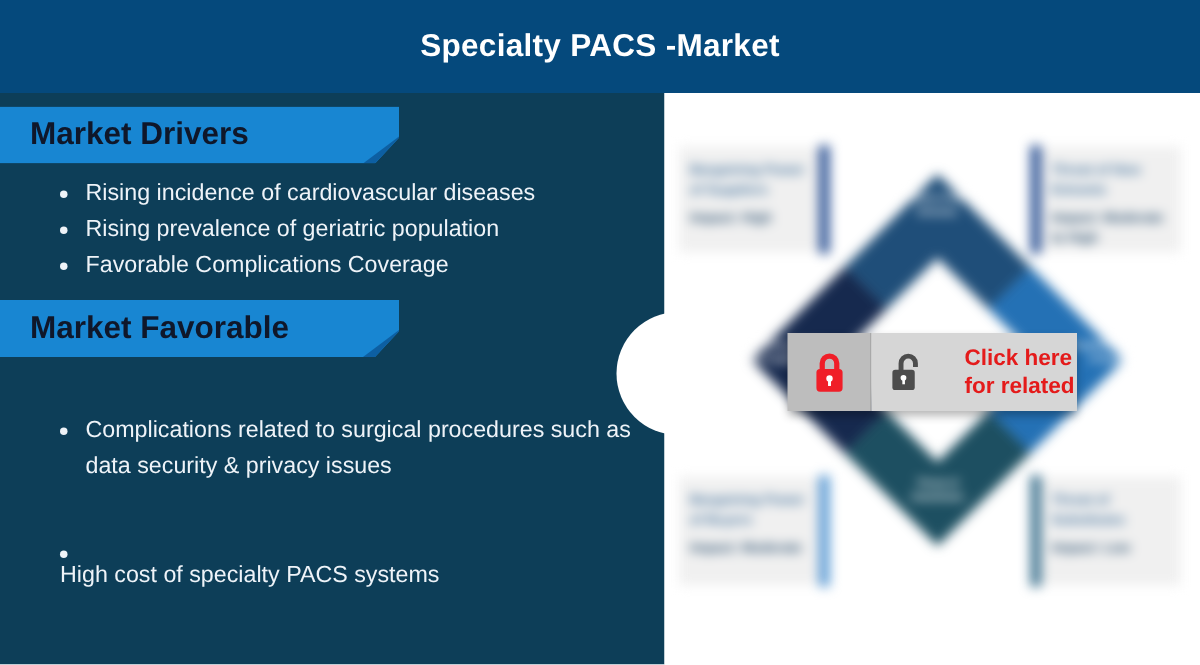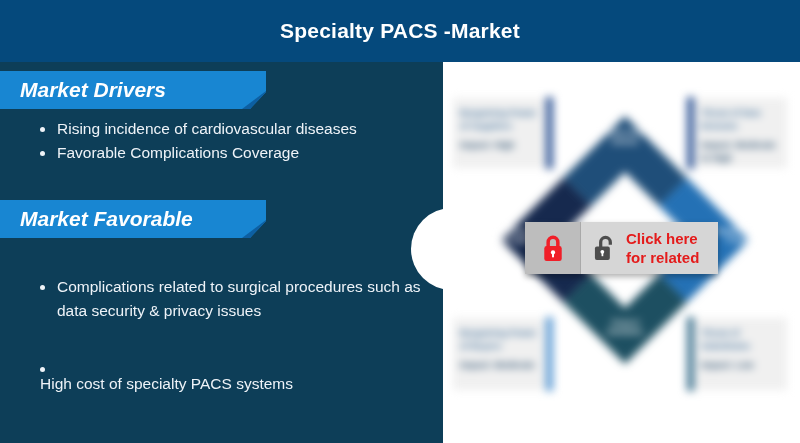--- a/index.html
+++ b/index.html
@@ -33,21 +33,21 @@
     position:absolute; left:0; width:266px; height:38px;
     background:#1886d2; z-index:3;
     clip-path:polygon(0 0, 100% 0, 100% 55%, calc(100% - 16px) 100%, 0 100%);
     display:flex; align-items:center; padding-left:20px;
   }
   .ribbon::after {
     content:""; position:absolute; right:0; bottom:0;
     width:24px; height:19px; background:#0d5fa2;
     clip-path:polygon(100% 5%, 100% 100%, 0 100%);
   }
-  .ribbon span { color:#ffffff; font-size:21px; font-weight:bold; position:relative; z-index:1;font-style:italic; }
+  .ribbon span { color:#0f172a; font-size:21px; font-weight:bold; position:relative; z-index:1; }
   .ribbon.drivers  { top:71px; }
   .ribbon.barriers { top:200px; }
 
   
   .bullets { position:absolute; left:40px; list-style:none; z-index:3; }
   .bullets.drivers-list  { top:117px; }
   .bullets.barriers-list { top:247px;margin-top:28px; }
   .bullets li {
     display:flex; color:#eef3f8; font-size:15.5px; line-height:24px;
   }
@@ -95,41 +95,45 @@
     position:absolute; left:525px; top:222px; width:193px; height:52px;
     display:flex; z-index:5; cursor:pointer;
     box-shadow:0 3px 6px rgba(0,0,0,.3);
   }
   .unlock-overlay .lock-cell {
     flex:0 0 56px; background:#bdbdbd; border-right:1px solid #a9a9a9;
     display:flex; align-items:center; justify-content:center;
   }
   .unlock-overlay .cta-cell {
     flex:1; background:#d6d6d6;
-    display:flex; align-items:center; gap:8px; padding-left:12px;
+    display:flex; align-items:center; gap:25px; padding-left:12px;
   }
   .cta-text { color:#e41b1b; font-size:15px; font-weight:bold; line-height:1.3; }
 </style>
 </head>
 <body>
 
 <div class="header">
   <h1>Specialty PACS -Market</h1>
 </div>
 
 <div class="left-panel"></div>
 <div class="notch-circle"></div>
 
 <div class="ribbon drivers">
   <span>Market Drivers</span>
 </div>
 <ul class="bullets drivers-list">
   <li>
     <span class="dot"></span>
     <span class="txt">Rising incidence of cardiovascular diseases</span>
+  </li>
+  <li>
+    <span class="dot"></span>
+    <span class="txt">Rising prevalence of geriatric population</span>
   </li>
   <li>
     <span class="dot"></span>
     <span class="txt">Favorable Complications Coverage</span>
   </li>
 </ul>
 
 <div class="ribbon barriers">
   <span>Market Favorable</span>
 </div>

